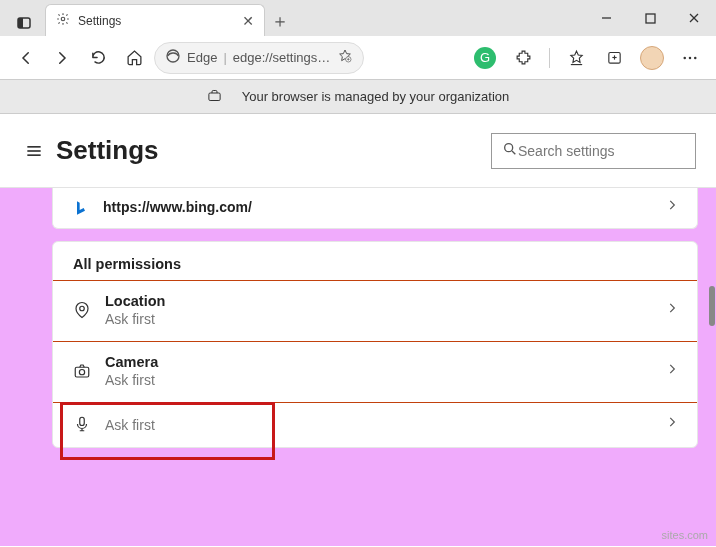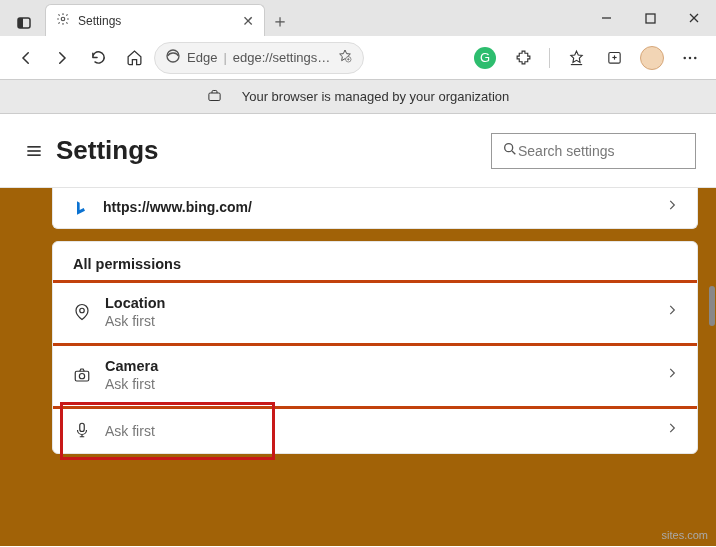--- a/index.html
+++ b/index.html
@@ -30,37 +30,37 @@
 
     
     .settings-header { height: 74px; display: flex; align-items: center; padding: 0 20px 0 24px; border-bottom: 1px solid #e3e3e3; }
     .hamb { width: 20px; height: 20px; margin-right: 12px; }
     .settings-title { font-size: 26px; font-weight: 600; color: #222; }
     .search-box { margin-left: auto; display: flex; align-items: center; border: 1px solid #999; width: 205px; height: 36px; padding: 0 10px; gap: 0; }
     .search-box input { border: none; outline: none; flex: 1; font-size: 14px; color: #333; background: transparent; }
     .search-box input::placeholder { color: #777; }
 
     
-    .content { padding: 0 18px 0 52px; background: #a16207; height: 358px; overflow: hidden; position: relative; }
+    .content { padding: 0 18px 0 52px; background: #f0abfc; height: 358px; overflow: hidden; position: relative; }
 
     .card { background: #fff; border: 1px solid #e6e6e6; border-radius: 6px; margin-top: 12px; }
     .card-top { margin-top: 0; border-top: none; border-radius: 0 0 6px 6px; }
 
     .site-row { display: flex; align-items: center; padding: 10px 18px 12px 20px; }
     .site-icon { width: 16px; height: 16px; margin-right: 14px; margin-top: 2px; }
     .site-text { flex: 1; }
     .site-url { font-size: 14px; font-weight: 600; color: #222; }
     .site-sub { font-size: 12px; color: #777; margin-top: 2px; }
     .chev { color: #666; }
 
     .sec-head { padding: 14px 20px 8px 20px; }
     .sec-title { font-size: 14.5px; font-weight: 600; color: #222; }
     .sec-sub { font-size: 12.5px; color: #777; margin-top: 3px; }
 
-    .perm-row { display: flex; align-items: center; padding: 12px 18px 14px 20px; border-top: 3px solid #c2410c; position: relative; }
+    .perm-row { display: flex; align-items: center; padding: 12px 18px 14px 20px; border-top: 1px solid #c2410c; position: relative; }
     .perm-icon { width: 18px; height: 18px; margin-right: 14px; color: #333; }
     .perm-text { flex: 1; }
     .perm-title { font-size: 14.5px; font-weight: 600; color: #222; }
     .perm-sub { font-size: 14px; color: #777; margin-top: 2px; }
     .highlight-box { position: absolute; border: 3px solid #c81818; width: 215px; height: 58px; left: 60px; top: 214px; pointer-events: none; }
 
     .scrollbar-ind { position: absolute; right: 1px; top: 98px; width: 6px; height: 40px; background: #888; border-radius: 3px; }
 
     .watermark { position: absolute; right: 8px; bottom: 6px; font-size: 11px; color: #aaa; }
 

